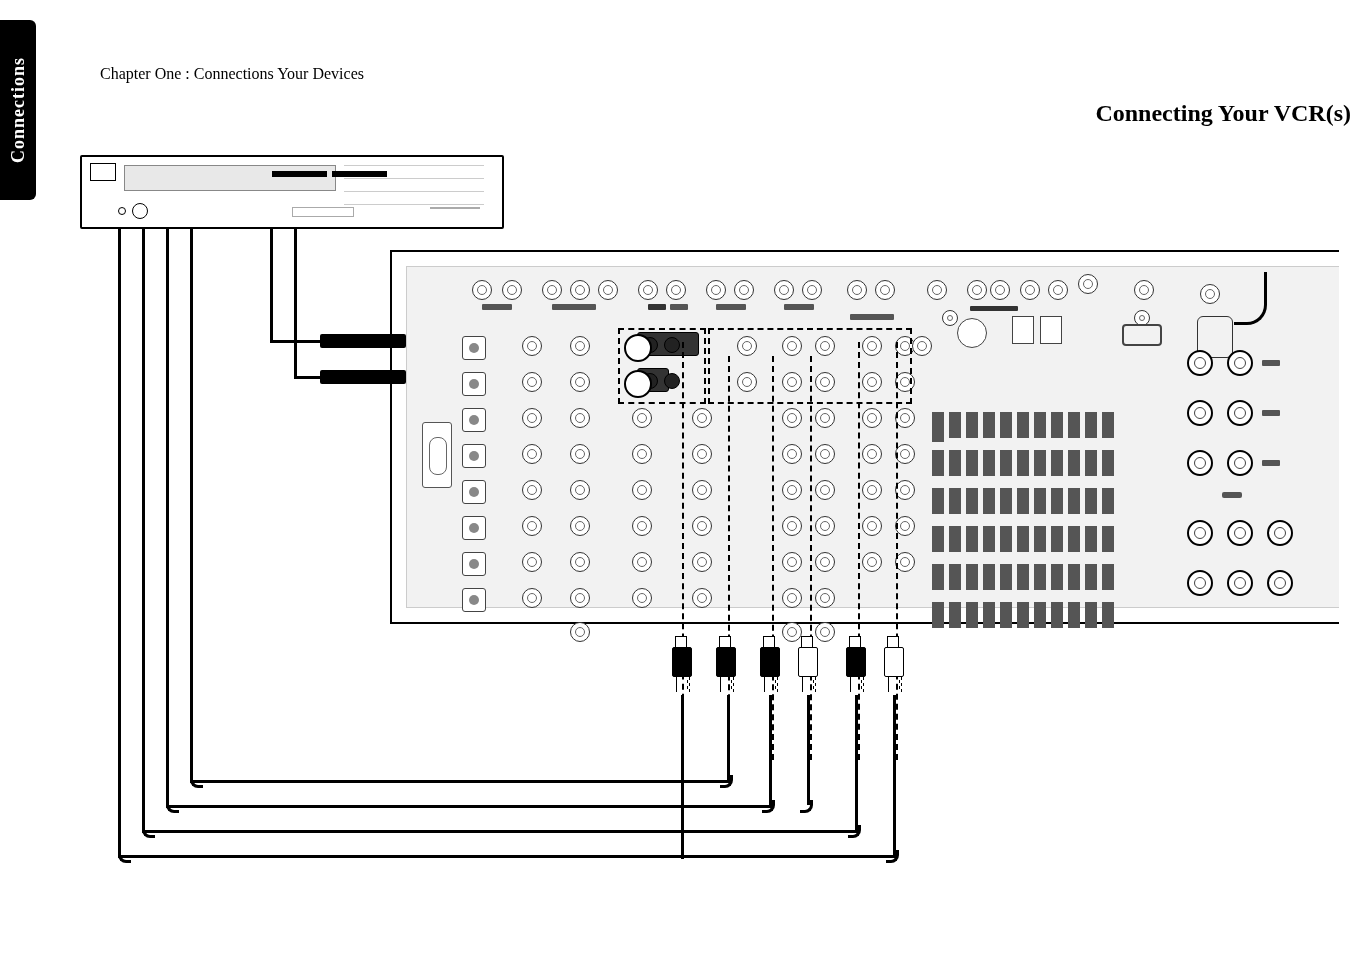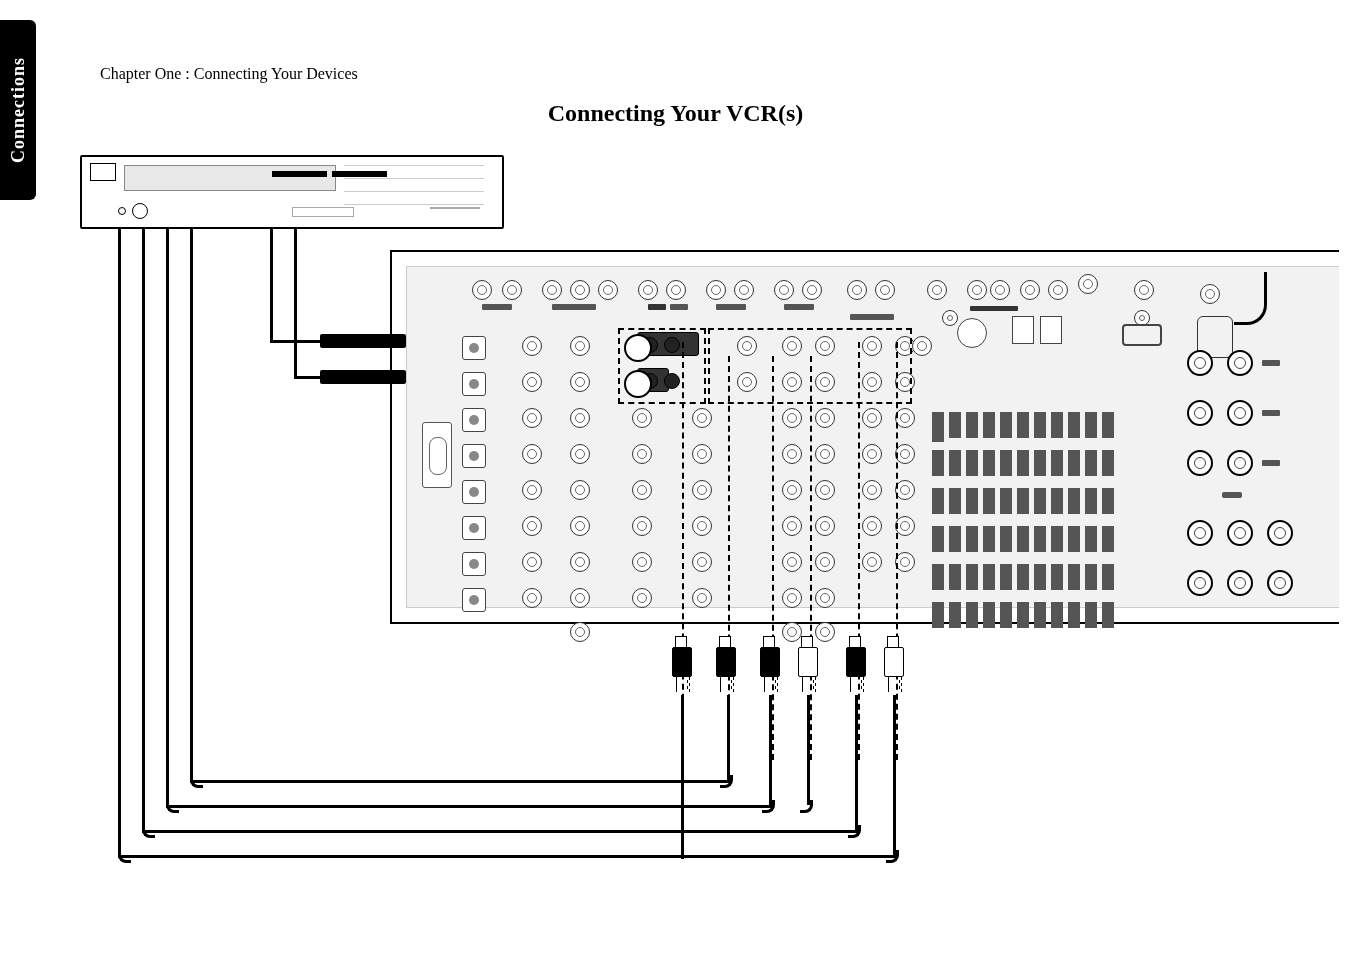--- a/index.html
+++ b/index.html
@@ -39,21 +39,21 @@
   left: 100px;
   top: 65px;
   font-size: 16px;
 }
 
 .section-title {
   position: absolute;
   left: 0;
   width: 1351px;
   top: 100px;
-  text-align: center;
+  text-align: right;
   font-weight: bold;
   font-size: 24px;
 }
 
 
 .vcr {
   position: absolute;
   left: 80px;
   top: 155px;
   width: 420px;
@@ -288,21 +288,21 @@
 .sv-black::after { left: 26px; }
 
 </style>
 </head>
 <body>
 
 <div class="side-tab">
   <span>Connections</span>
 </div>
 
-<div class="chapter-header">Chapter One : Connecting Your Devices</div>
+<div class="chapter-header">Chapter One : Connections Your Devices</div>
 
 <div class="section-title">Connecting Your VCR(s)</div>
 
 <div class="vcr">
   <div class="vcr-display"></div>
   <div class="vcr-slot" style="left:190px;"></div>
   <div class="vcr-slot" style="left:250px;"></div>
   <div class="vcr-grid">
     <div class="row"></div>
       <div class="row"></div>

